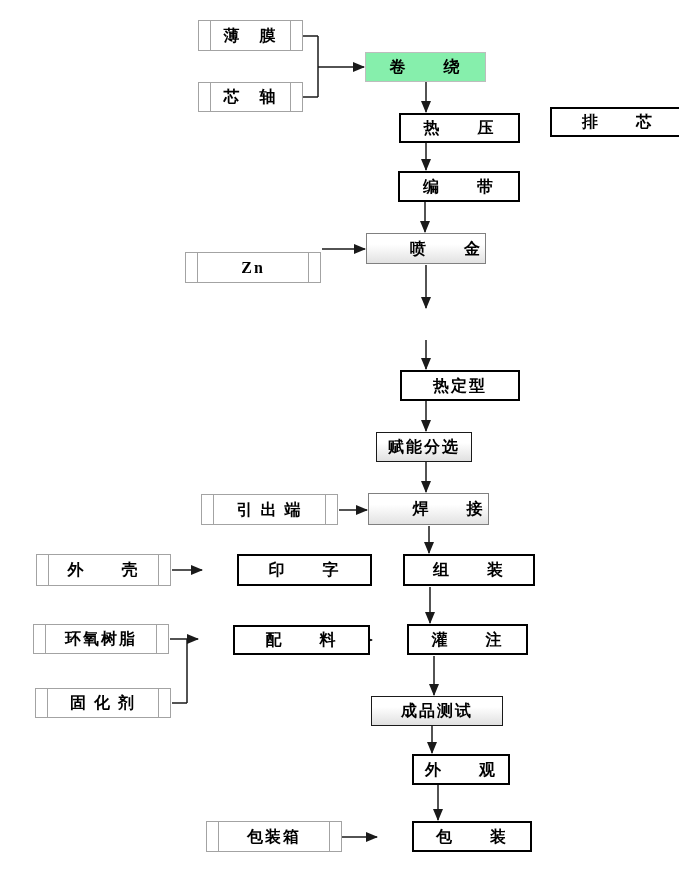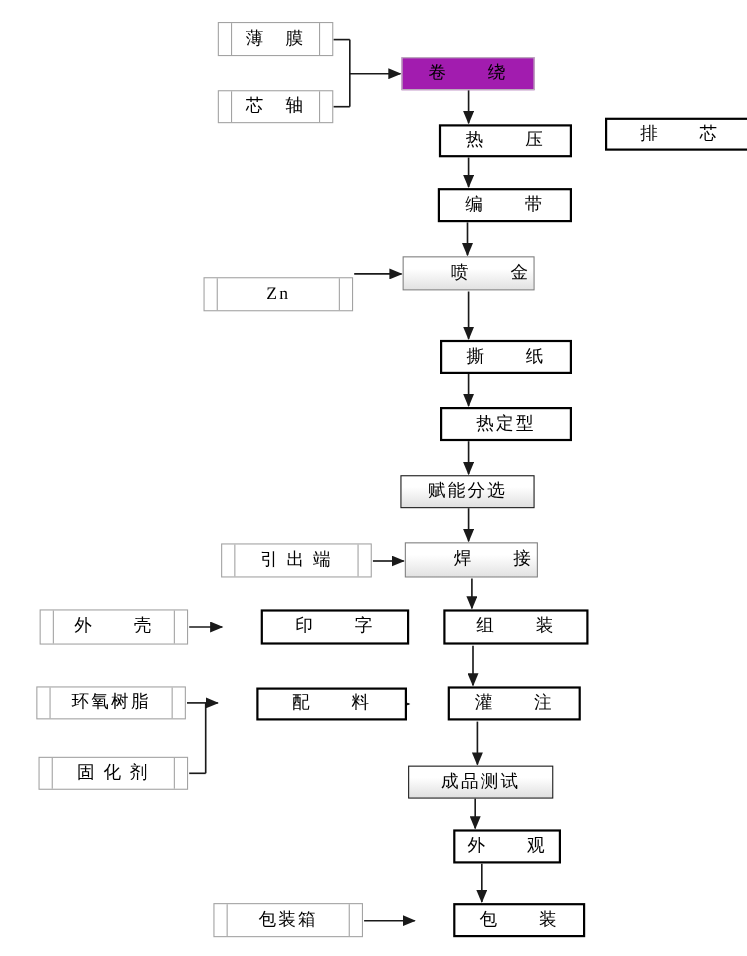--- a/index.html
+++ b/index.html
@@ -2,37 +2,38 @@
 <html><head>
 <meta charset="utf-8">
 <style>
   html,body{margin:0;padding:0;background:#ffffff;}
   .canvas{
     position:relative;
     width:679px;height:869px;
     background:#ffffff;
     font-family:"Liberation Serif","DejaVu Serif",serif;
     overflow:hidden;
+    font-weight:bold;
   }
   svg.connectors{position:absolute;left:0;top:0;width:679px;height:869px;}
   .node{
     position:absolute;
     box-sizing:border-box;
     display:flex;align-items:center;justify-content:center;
     background:#ffffff;
     color:#000;
     font-size:16px;
     letter-spacing:2px;
     white-space:pre;
     line-height:1;
   }
   
   .process{border:2px solid #000000;margin-left:34px;}
   
-  .light{border:1px solid #bdbdbd;background:#a21caf;}
+  .light{border:1px solid #bdbdbd;background:#86efac;}
   
   .shadeg{border:1.5px solid #808080;background:linear-gradient(#ffffff 35%,#e2e2e2 100%);padding-left:40px;}
   
   .shadeb{border:1.5px solid #1a1a1a;background:linear-gradient(#ffffff 35%,#e0e0e0 100%);}
   
   .input{border:1px solid #a3a3a3;}
   .input::before,.input::after{
     content:"";position:absolute;top:0;bottom:0;width:1px;background:#a3a3a3;
   }
   .input::before{left:11px;}
@@ -41,33 +42,33 @@
   #n0{left:198px;top:20px;width:105px;height:31px}
   #n1{left:198px;top:82px;width:105px;height:30px}
   #n2{left:365px;top:52px;width:121px;height:30px}
   #n3{left:365px;top:113px;width:121px;height:30px}
   #n4{left:516px;top:107px;width:136px;height:30px}
   #n5{left:364px;top:171px;width:122px;height:31px}
   #n6{left:185px;top:252px;width:136px;height:31px}
   #n7{left:366px;top:233px;width:120px;height:31px}
   #n8{left:366px;top:309px;width:120px;height:31px}
   #n9{left:366px;top:370px;width:120px;height:31px}
-  #n10{left:364px;top:432px;width:122px;height:30px}
+  #n10{left:376px;top:432px;width:96px;height:30px}
   #n11{left:201px;top:494px;width:137px;height:31px}
   #n12{left:368px;top:493px;width:121px;height:32px}
   #n13{left:36px;top:554px;width:135px;height:32px}
   #n14{left:203px;top:554px;width:135px;height:32px}
   #n15{left:369px;top:554px;width:132px;height:32px}
   #n16{left:33px;top:624px;width:136px;height:30px}
   #n17{left:199px;top:625px;width:137px;height:30px}
   #n18{left:35px;top:688px;width:136px;height:30px}
   #n19{left:373px;top:624px;width:121px;height:31px}
   #n20{left:371px;top:696px;width:132px;height:30px}
   #n21{left:378px;top:754px;width:98px;height:31px}
-  #n22{left:194px;top:821px;width:136px;height:31px}
+  #n22{left:206px;top:821px;width:136px;height:31px}
   #n23{left:378px;top:821px;width:120px;height:31px}
 </style>
 </head>
 <body>
 
 <div class="canvas">
 
   <svg class="connectors" viewBox="0 0 679 869" xmlns="http://www.w3.org/2000/svg">
     <defs>
       <marker id="arw" markerWidth="13" markerHeight="10" refX="11" refY="5" orient="auto" markerUnits="userSpaceOnUse">
@@ -107,21 +108,20 @@
   </svg>
 
   <div class="node input" id="n0"><span>薄　膜</span></div>
   <div class="node input" id="n1"><span>芯　轴</span></div>
   <div class="node light" id="n2"><span>卷　　绕</span></div>
   <div class="node process" id="n3"><span>热　　压</span></div>
   <div class="node process" id="n4"><span>排　　芯</span></div>
   <div class="node process" id="n5"><span>编　　带</span></div>
   <div class="node input" id="n6"><span>Zn</span></div>
   <div class="node shadeg" id="n7"><span>喷　　金</span></div>
-  <div class="node process" id="n8"><span>撕　　纸</span></div>
   <div class="node process" id="n9"><span>热定型</span></div>
   <div class="node shadeb" id="n10"><span>赋能分选</span></div>
   <div class="node input" id="n11"><span>引 出 端</span></div>
   <div class="node shadeg" id="n12"><span>焊　　接</span></div>
   <div class="node input" id="n13"><span>外　　壳</span></div>
   <div class="node process" id="n14"><span>印　　字</span></div>
   <div class="node process" id="n15"><span>组　　装</span></div>
   <div class="node input" id="n16"><span>环氧树脂</span></div>
   <div class="node process" id="n17"><span>配　　料</span></div>
   <div class="node input" id="n18"><span>固 化 剂</span></div>

